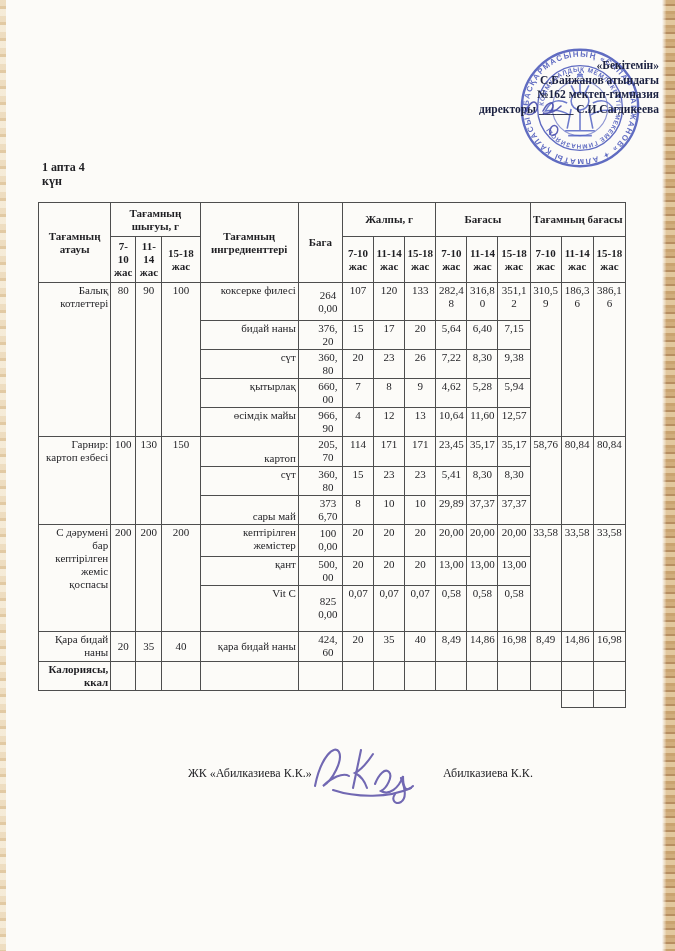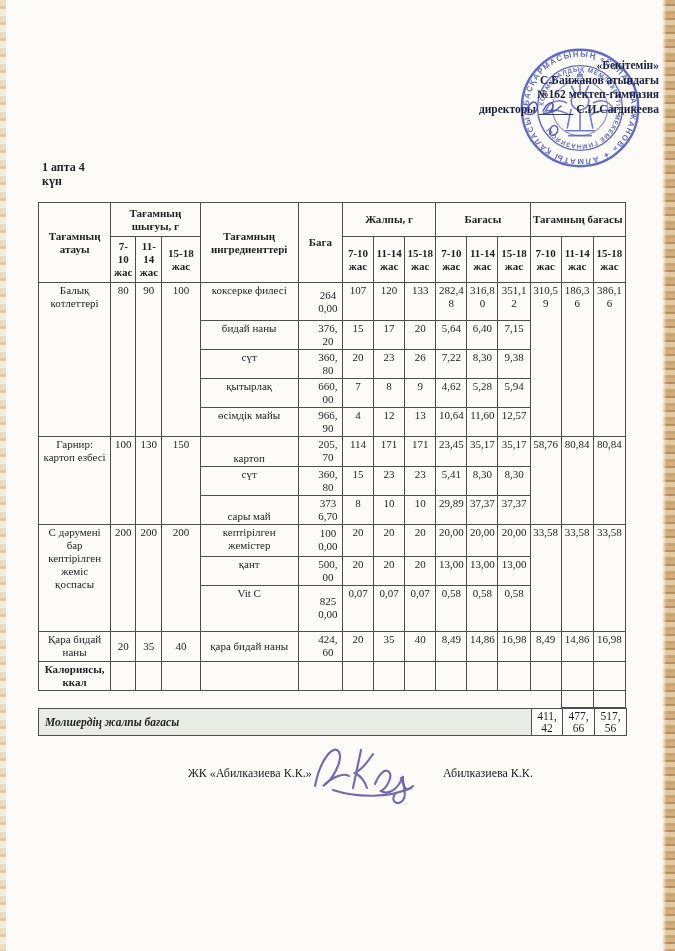--- a/index.html
+++ b/index.html
@@ -38,21 +38,21 @@
   .week{position:absolute;left:42px;top:160px;font-size:12px;font-weight:bold;line-height:14px;z-index:3;}
   
   .tablewrap{position:absolute;left:38px;top:202px;z-index:3;}
   table{border-collapse:collapse;table-layout:fixed;}
   .menu-table{width:588px;font-size:11px;}
   .menu-table th,.menu-table td{
     border:1px solid #4e4e4e;padding:1px 2px;
     line-height:1.18;overflow:hidden;
   }
   .menu-table th{font-weight:bold;text-align:center;vertical-align:middle;}
-  td.cname{text-align:center;vertical-align:top;}
+  td.cname{text-align:right;vertical-align:top;}
   td.bold{font-weight:bold;}
   td.num{text-align:center;vertical-align:top;word-break:break-all;}
   td.price{text-align:center;vertical-align:middle;word-break:break-all;padding-left:17px;}
   tr.gap td{border:none;height:14px;}
   tr.gap td.gcell{border:1px solid #4e4e4e;}
   .summary-table{width:588px;font-size:11.5px;}
   .summary-table td{border:1px solid #4e4e4e;padding:1px 3px;vertical-align:top;}
   td.slabel{
     font-style:italic;font-weight:bold;background:#e9ebe5;
     text-align:left;padding-left:6px;vertical-align:middle;
@@ -349,26 +349,20 @@
   </table>
 
   <table class="summary-table">
     <colgroup>
       <col style="width:493px">
           <col style="width:31px">
           <col style="width:32px">
           <col style="width:32px">
     </colgroup>
     <tbody>
-      <tr style="height:25px">
-        <td class="slabel">Молшердің жалпы бағасы</td>
-        <td class="num">411,42</td>
-        <td class="num">477,66</td>
-        <td class="num">517,56</td>
-      </tr>
     </tbody>
   </table>
   </div>
 
   <div class="footer-company">ЖК «Абилказиева К.К.»</div>
   <svg class="footer-sign" width="120" height="66" viewBox="0 0 120 66">
     <g stroke="#665cad" stroke-width="2.1" fill="none" stroke-linecap="round" opacity="0.92">
       <path d="M10,48 C16,18 30,6 34,14 C38,22 28,42 18,48 C26,40 38,34 44,38"></path>
       <path d="M56,12 C53,26 50,40 48,50"></path>
       <path d="M68,16 C60,28 54,33 50,35 C56,38 60,44 62,50"></path>

